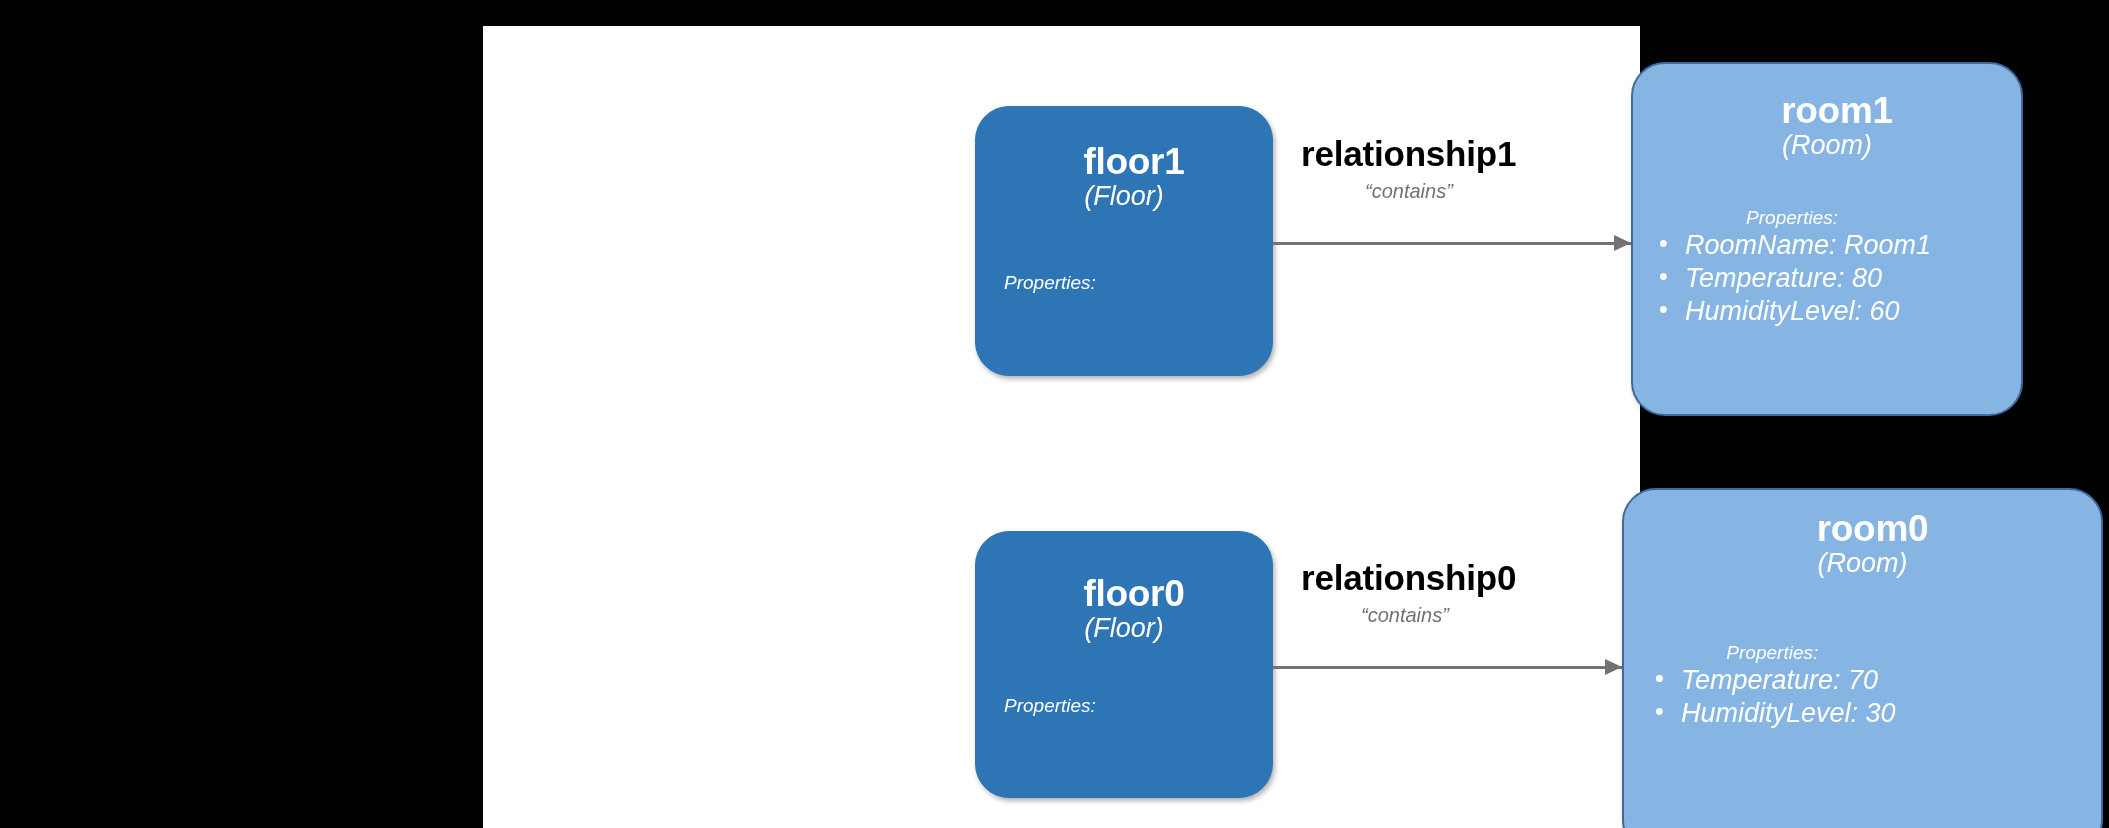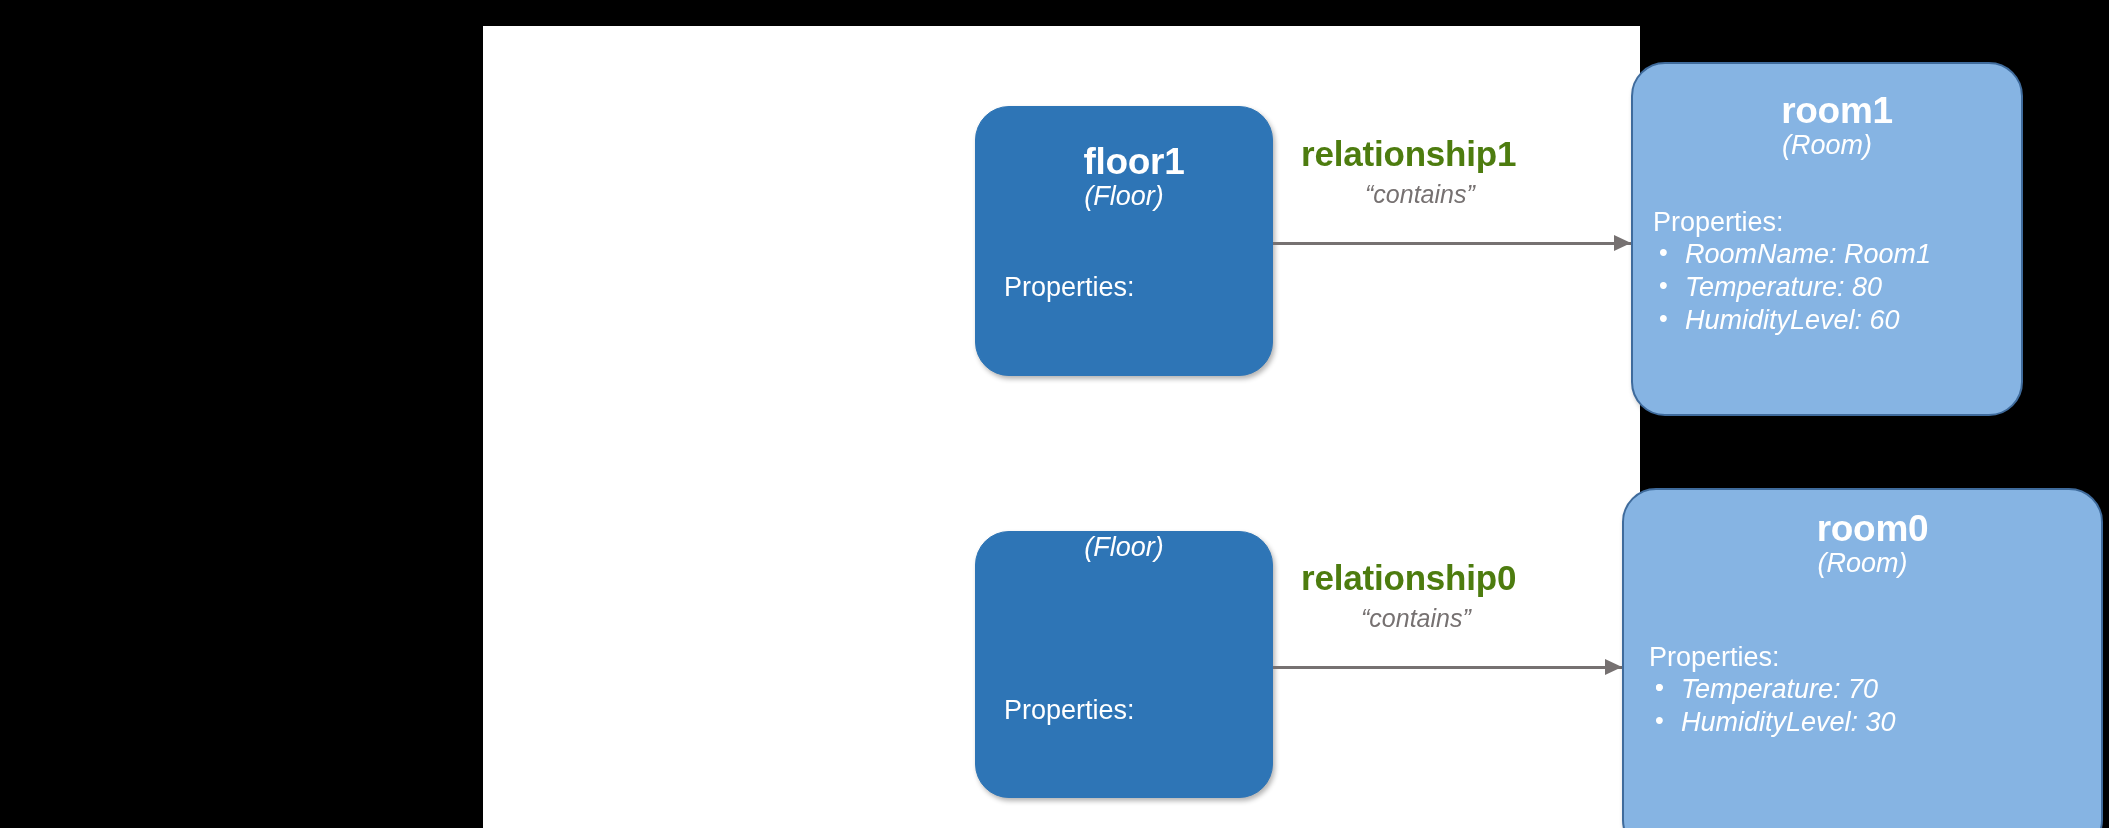--- a/index.html
+++ b/index.html
@@ -58,22 +58,24 @@
     padding-left: 20px;
   }
   .node-type {
     text-align: center;
     font-style: italic;
     font-size: 27px;
     line-height: 1.12;
   }
 
   .props-label {
-    font-size: 27px;
+    font-style: italic;
+    font-size: 19px;
     line-height: 1.16;
+    text-align: center;
   }
   .props-list {
     margin: 0;
     padding: 0;
     list-style: none;
   }
   .props-list li {
     font-style: italic;
     font-size: 27px;
     line-height: 1.22;
@@ -123,28 +125,28 @@
     top: -7px;
     width: 0; height: 0;
     border-top: 8.5px solid transparent;
     border-bottom: 8.5px solid transparent;
     border-left: 17px solid #767171;
   }
   .edge-name {
     position: absolute;
     font-weight: bold;
     font-size: 35px;
-    color: #4d7c0f;
+    color: #000000;
     letter-spacing: -0.2px;
     white-space: nowrap;
   }
   .edge-kind {
     position: absolute;
     font-style: italic;
-    font-size: 25px;
+    font-size: 20px;
     color: #767171;
     white-space: nowrap;
   }
 
   #rel1-edge { left: 790px; top: 216px; }
   #rel1-edge .edge-line { width: 358px; }
   #rel1-edge .edge-head { left: 341px; }
   #rel1-edge .edge-name { left: 28px; top: -108px; }
   #rel1-edge .edge-kind { left: 92px; top: -62px; }
 
@@ -180,20 +182,21 @@
         <div class="props-label">Properties:</div>
         <ul class="props-list">
           <li><span class="bullet">•</span><span>RoomName: Room1</span></li>
           <li><span class="bullet">•</span><span>Temperature: 80</span></li>
           <li><span class="bullet">•</span><span>HumidityLevel: 60</span></li>
         </ul>
       </div>
     </div>
 
     <div class="node floor" id="floor0-node">
+      <div class="node-title">floor0</div>
       <div class="node-type">(Floor)</div>
       <div class="props-label">Properties:</div>
     </div>
 
     <div class="edge" id="rel0-edge">
       <div class="edge-line"></div>
       <div class="edge-head"></div>
       <div class="edge-name">relationship0</div>
       <div class="edge-kind">“contains”</div>
     </div>

